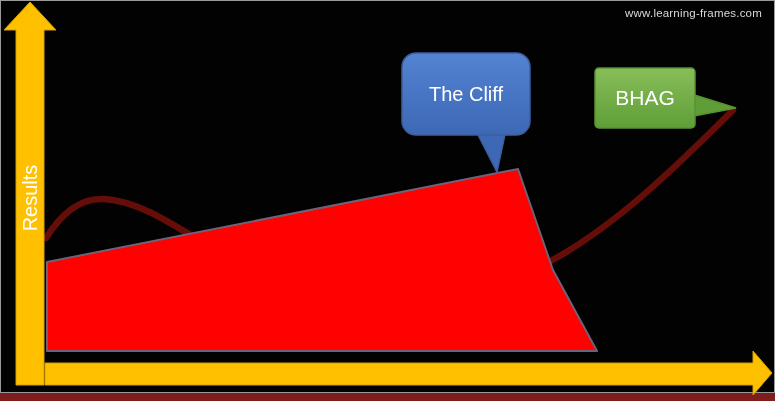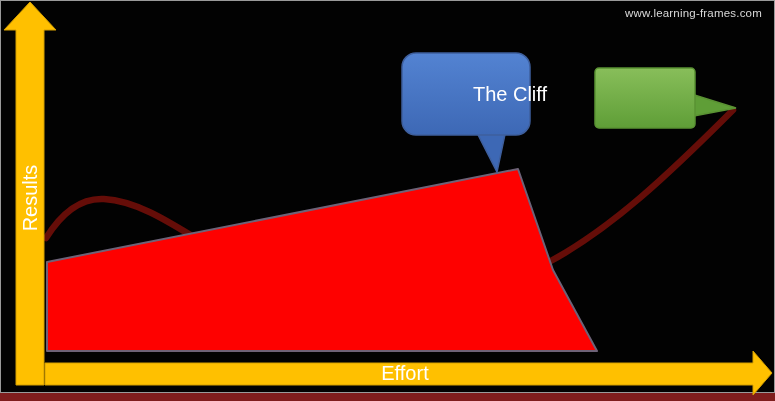--- a/index.html
+++ b/index.html
@@ -50,21 +50,20 @@
     width: 150px;
     height: 24px;
     line-height: 24px;
     text-align: center;
     font-size: 20px;
   }
   .callout-label {
     display: flex;
     align-items: center;
     justify-content: center;
-    padding-left: 44px;
   }
   .cliff-label {
     left: 402px;
     top: 53px;
     width: 128px;
     height: 82px;
     font-size: 20px;
   }
   .bhag-label {
     left: 595px;
@@ -109,17 +108,17 @@
     <g>
       <polygon points="688,93 736,108 688,117" stroke-width="1.5" fill="#5F9E37" stroke="#5A9233"></polygon>
       <rect x="595" y="68" width="100" height="60" rx="4" fill="url(#gGreen)" stroke-width="1.5" stroke="#5A9233"></rect>
     </g>
   </svg>
 
   <div class="overlay watermark" style="color: rgb(217, 217, 217);">www.learning-frames.com</div>
 
   <div class="overlay y-label" style="color: rgb(255, 255, 255);">Results</div>
 
-  <div class="overlay x-label" style="color: rgb(255, 255, 255);">Effort</div>
 
   <div class="overlay callout-label cliff-label" style="color: rgb(255, 255, 255);">The Cliff</div>
 
+  <div class="overlay callout-label bhag-label" style="color: rgb(255, 255, 255);">BHAG</div>
 </div>
 
 </body></html>

